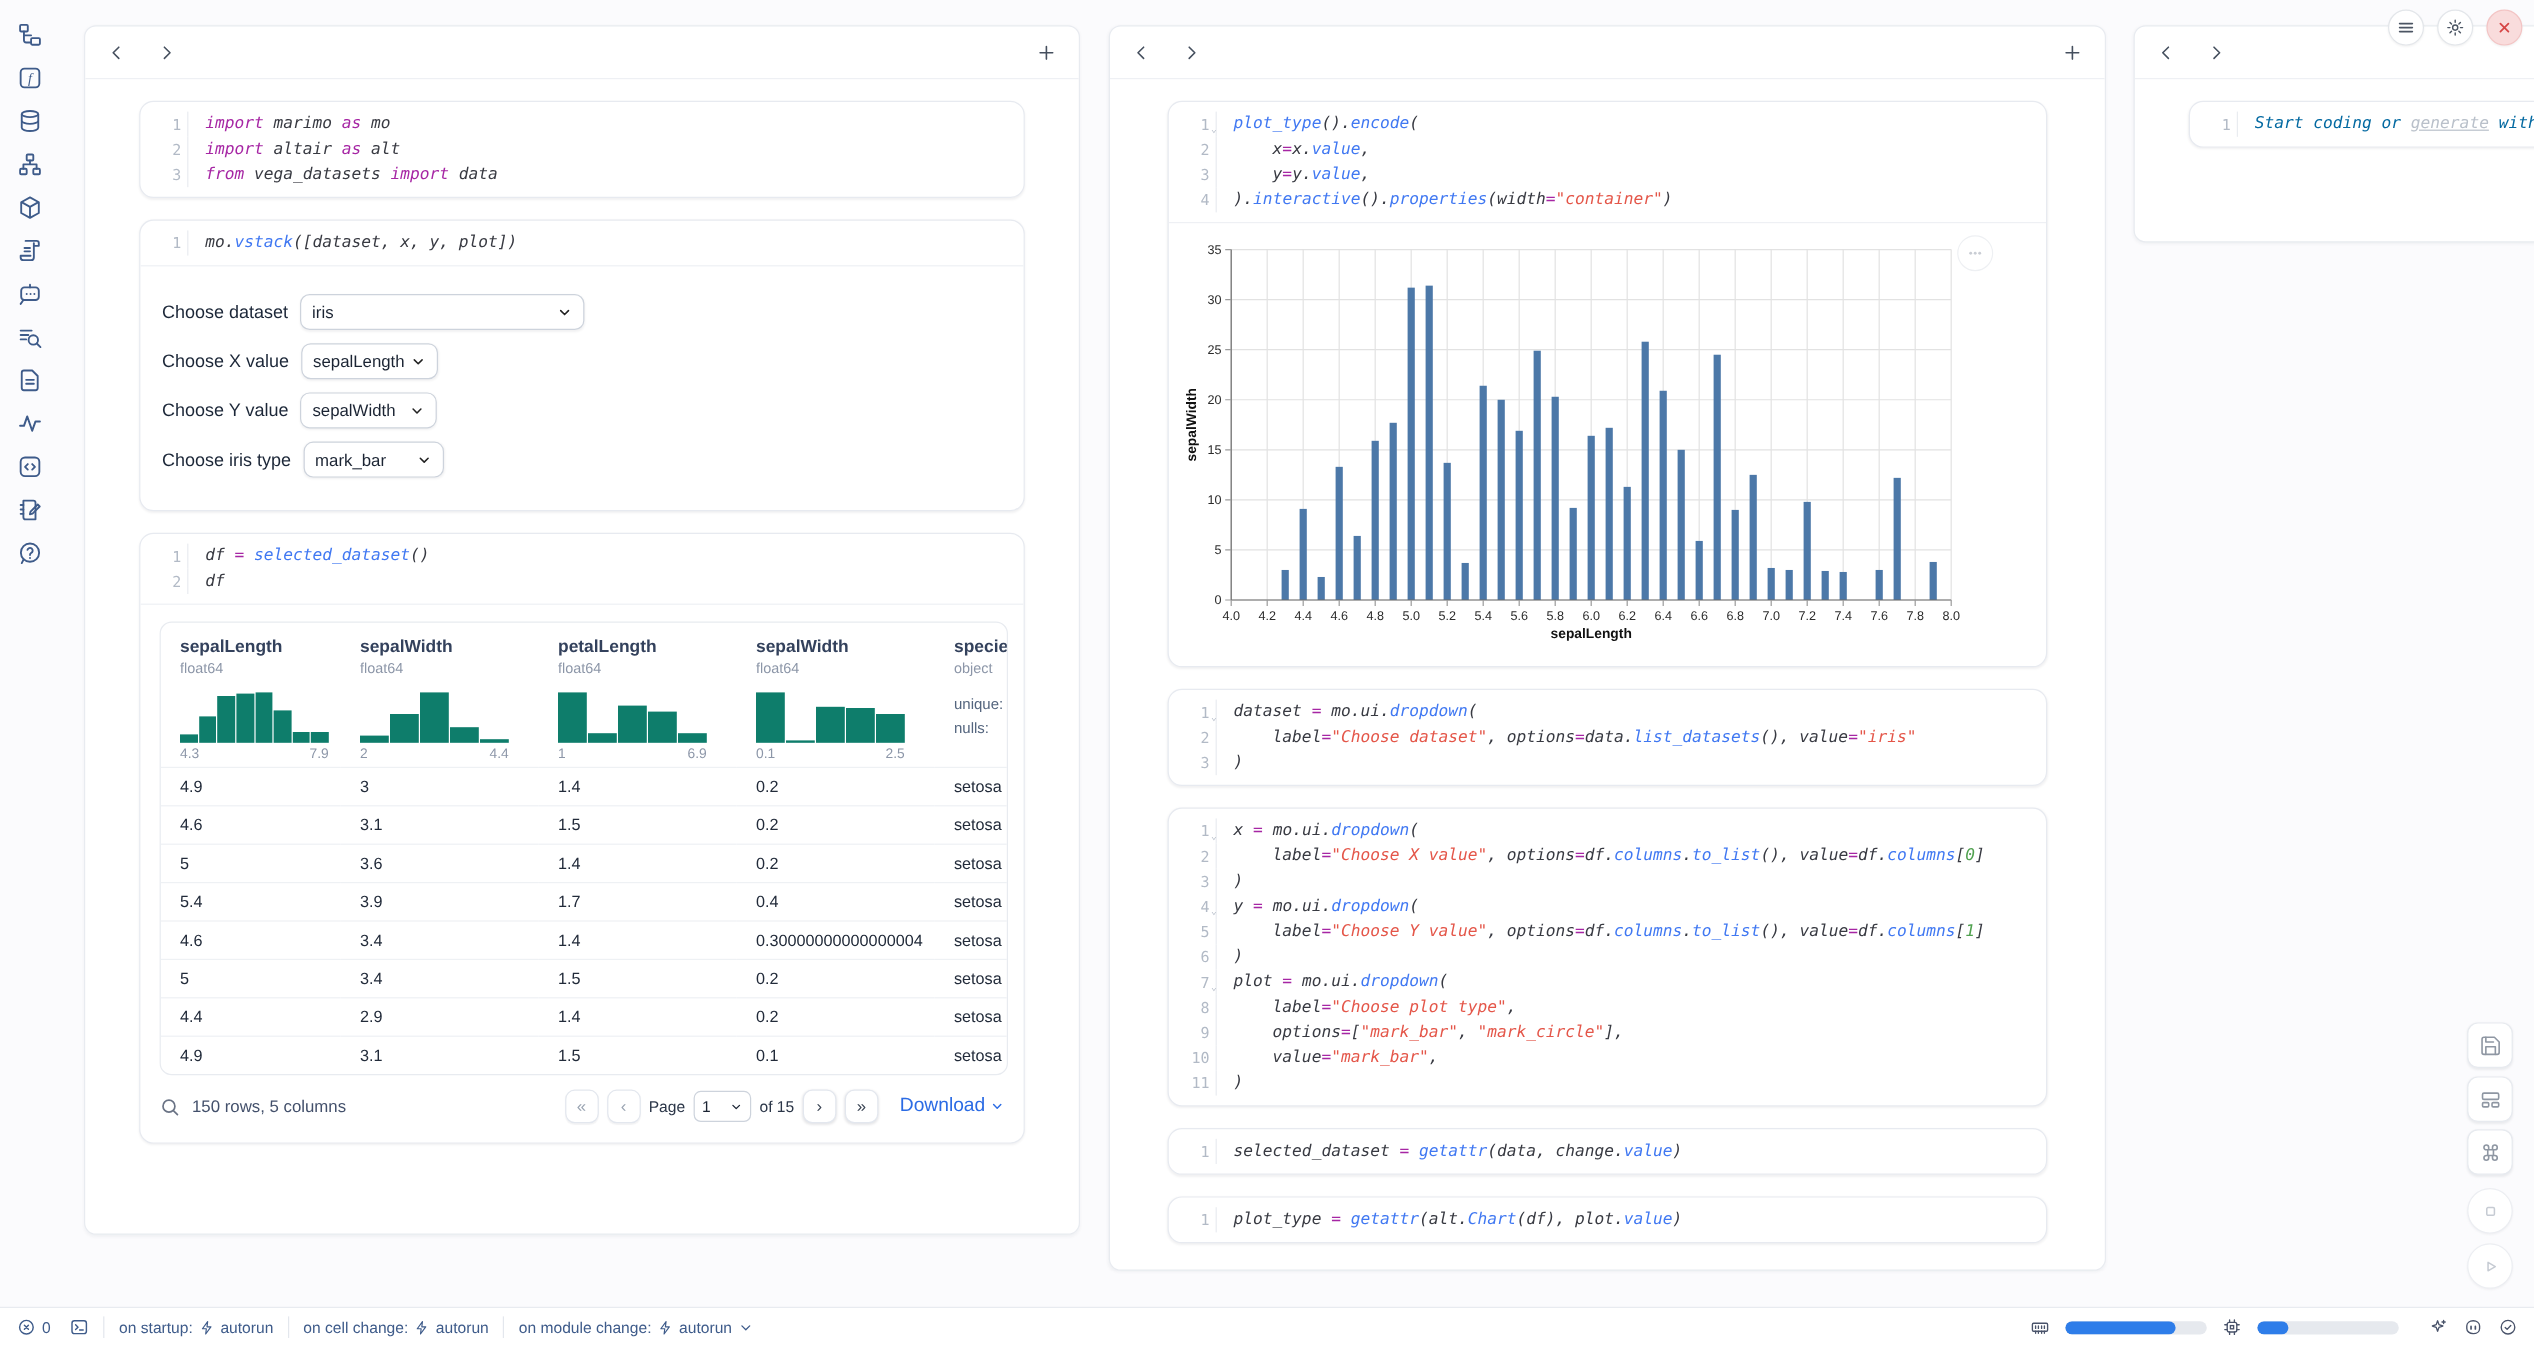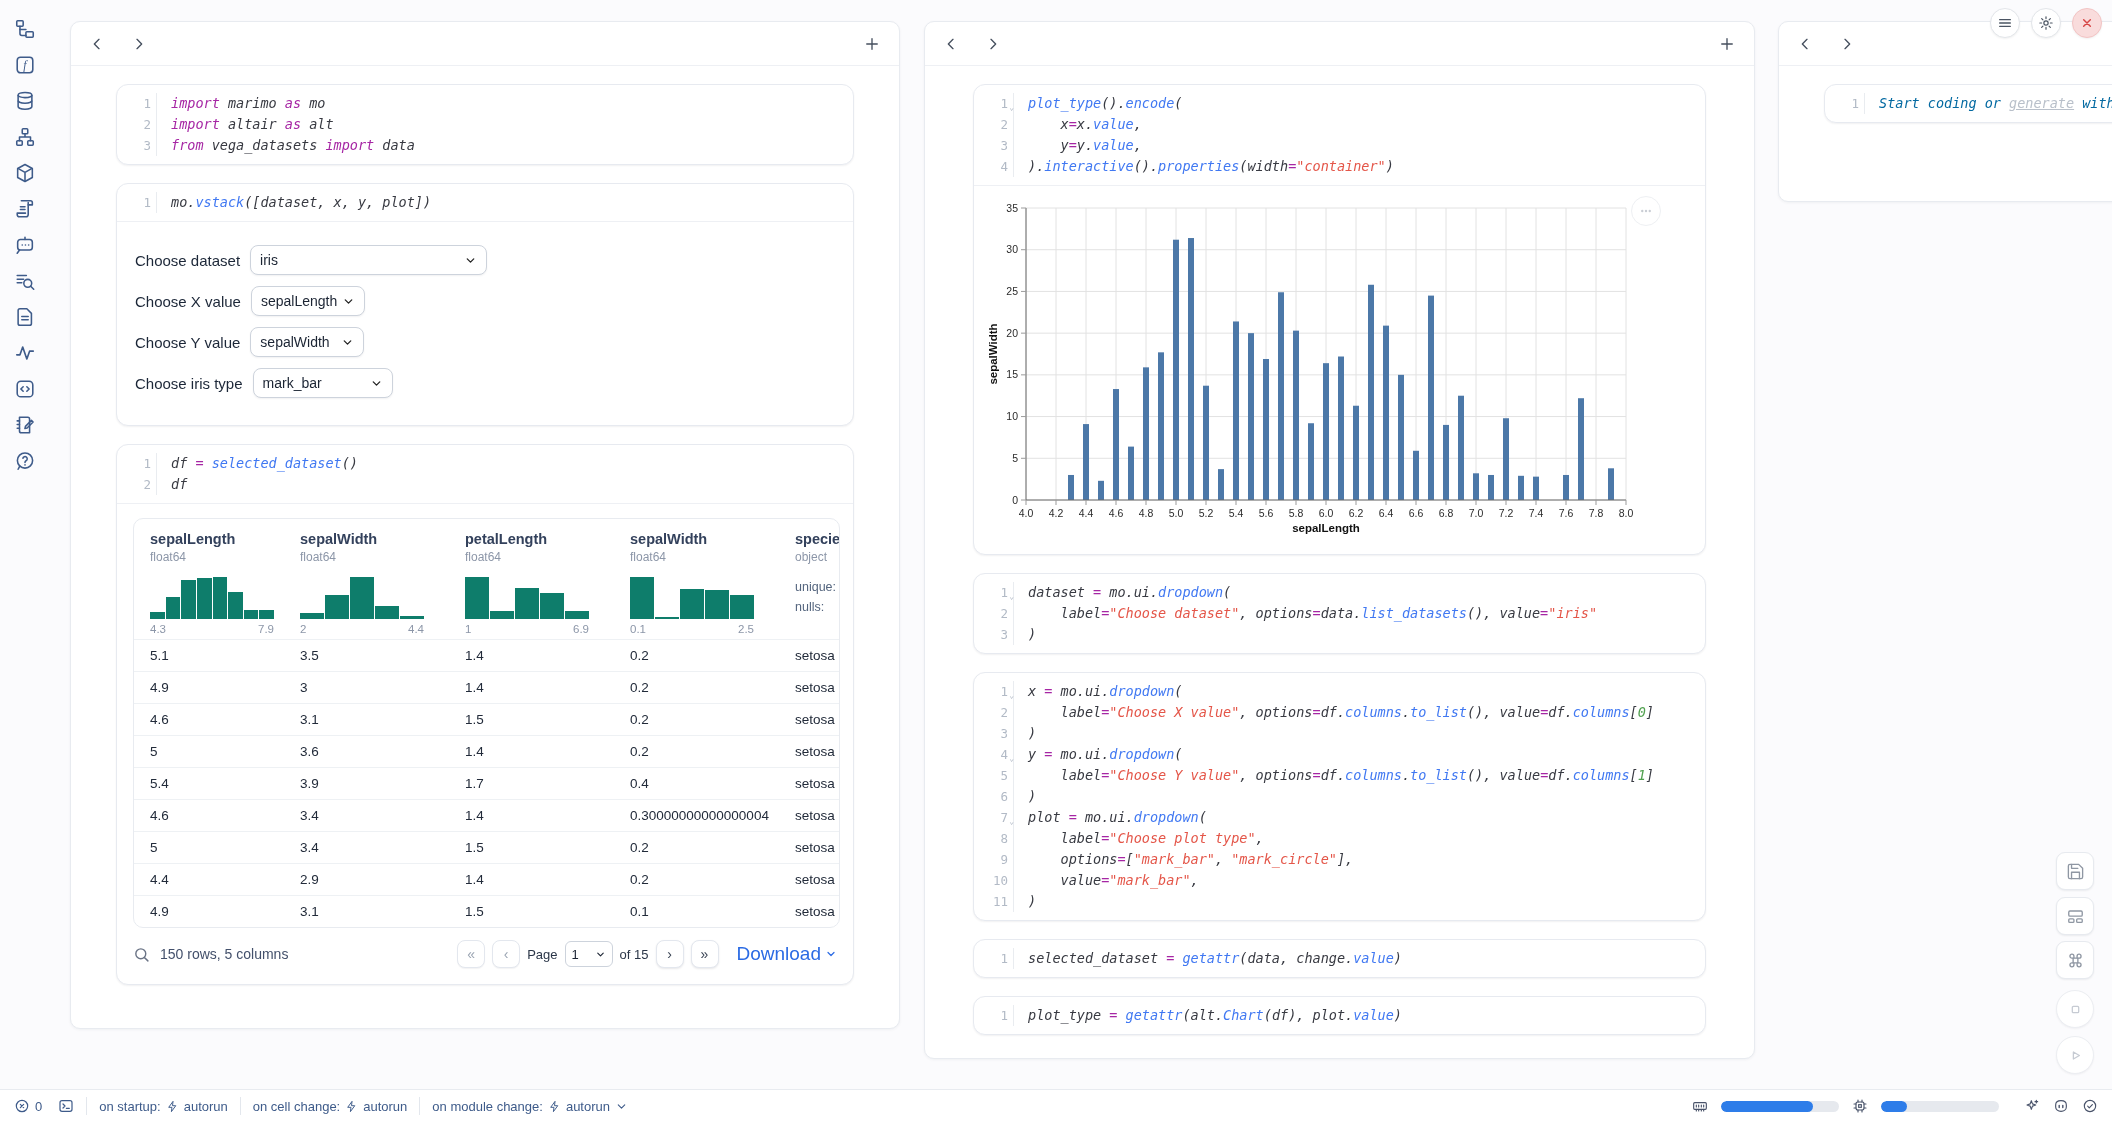--- a/index.html
+++ b/index.html
@@ -47,21 +47,21 @@
 
   
   .widgets { padding:12px 18px 16px; }
   .widget-row { display:flex; align-items:center; gap:10px; margin:11px 0; }
   .widget-label { font-size:15px; color:#1c2738; }
   .select { display:inline-flex; align-items:center; justify-content:space-between;
             height:30px; border:1px solid #cdd3dc; border-radius:8px; padding:0 9px;
             font-size:14px; color:#1b2433; background:#fff; cursor:pointer;
             box-shadow:0 1px 2px rgba(16,24,40,.06); }
   .select svg { width:13px; height:13px; color:#222; }
-  .sel-dataset{width:237px;} .sel-x{width:114px;} .sel-y{width:114px;} .sel-plot{width:140px;}
+  .sel-dataset{width:237px;} .sel-x{width:114px;} .sel-y{width:114px;} .sel-plot{width:117px;}
 
   
   .df-out { padding:14px 16px 0; }
   .df-card { border:1px solid #e8ebf0; border-radius:10px; overflow:hidden; width:707px; }
   table { border-collapse:collapse; table-layout:fixed; width:805px; }
   th { padding:12px 16px 4px; text-align:left; vertical-align:top; font-weight:normal; }
   .col-name { font-size:14.5px; font-weight:bold; color:#33415c; }
   .col-type { font-size:12px; color:#8c96a8; margin-top:3px; }
   .hist { margin-top:13px; width:124px; height:42px; display:flex; align-items:flex-end; gap:1px; }
   .hist div { flex:1; background:#0e7d6b; }
@@ -78,21 +78,21 @@
   .pager { margin-left:auto; display:flex; align-items:center; gap:7px; }
   .pg-btn { width:28px; height:28px; border:1px solid #e3e7ee; border-radius:8px; background:#fff;
             display:flex; align-items:center; justify-content:center; font-size:14px;
             color:#3a4454; box-shadow:0 1px 2px rgba(16,24,40,.10); cursor:pointer; }
   .pg-btn.dis { color:#9aa4b2; box-shadow:0 1px 1px rgba(16,24,40,.05); }
   .pg-lbl { font-size:13px; color:#2b3648; }
   .pg-select { height:26px; width:48px; border:1px solid #cdd3dc; border-radius:6px;
                display:inline-flex; align-items:center; justify-content:space-between;
                padding:0 6px; font-size:13px; color:#1b2433; background:#fff; cursor:pointer; }
   .pg-select svg { width:11px; height:11px; }
-  .download { display:flex; align-items:center; gap:4px; color:#2b6be4; font-size:19px;
+  .download { display:flex; align-items:center; gap:4px; color:#2b6be4; font-size:16px;
               margin-left:8px; cursor:pointer; }
   .download svg { width:12px; height:12px; }
 
   
   .chart-wrap { position:relative; padding:12px 0 12px 12px; }
   .chart-menu { position:absolute; top:10px; right:44px; width:30px; height:30px;
                 border:1px solid #eef0f3; border-radius:50%; background:#fff;
                 display:flex; align-items:center; justify-content:center; color:#c9cdd4; cursor:pointer; }
   .chart-menu svg { width:18px; height:18px; }
 
@@ -362,27 +362,20 @@
                       <div class="col-name">species</div>
                       <div class="col-type">object</div>
                       <div class="col-info">
                         <div>unique:</div>
                         <div>nulls:</div>
                       </div>
                     </th>
                   </tr>
                 </thead>
                 <tbody>
-                  <tr>
-                    <td>5.1</td>
-                    <td>3.5</td>
-                    <td>1.4</td>
-                    <td>0.2</td>
-                    <td>setosa</td>
-                  </tr>
                   <tr>
                     <td>4.9</td>
                     <td>3</td>
                     <td>1.4</td>
                     <td>0.2</td>
                     <td>setosa</td>
                   </tr>
                   <tr>
                     <td>4.6</td>
                     <td>3.1</td>

